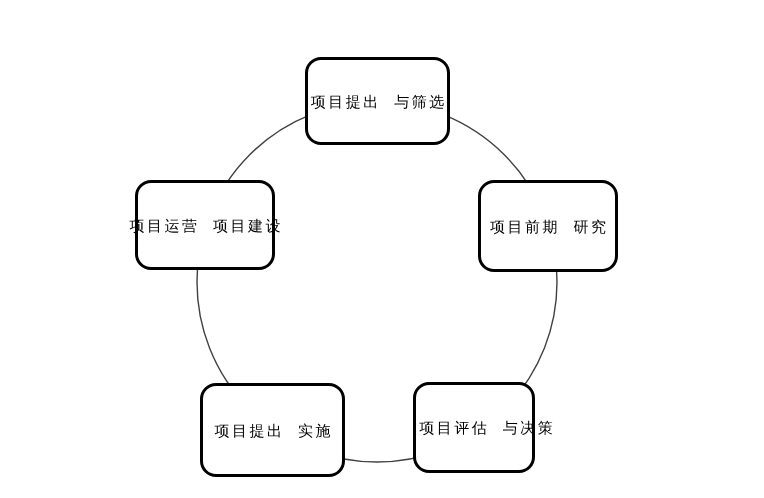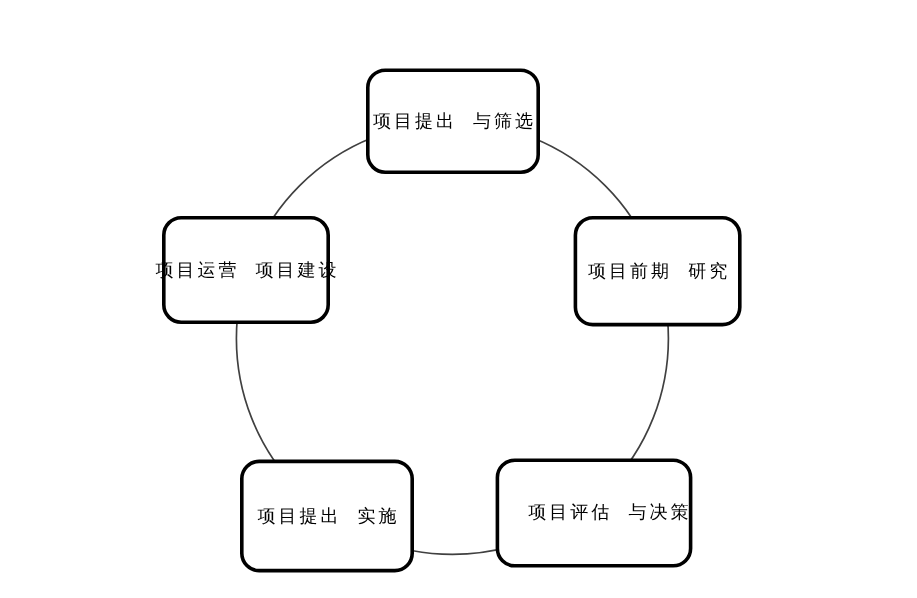--- a/index.html
+++ b/index.html
@@ -29,21 +29,21 @@
     gap: 11px;
     font-size: 15px;
     letter-spacing: 2.5px;
     color: #000000;
     text-align: center;
     line-height: 1;
   }
   .node .line { display: block; white-space: nowrap; text-indent: 2.5px; }
   .node-top          { left: 305px; top:  57px; width: 145px; height: 88px; }
   .node-right        { left: 478px; top: 180px; width: 140px; height: 92px; }
-  .node-bottom-right { left: 413px; top: 382px; width: 164px; height: 91px; padding-left: 24px; }
+  .node-bottom-right { left: 413px; top: 382px; width: 122px; height: 91px; padding-left: 24px; }
   .node-bottom-left  { left: 200px; top: 383px; width: 145px; height: 94px; }
   .node-left         { left: 135px; top: 180px; width: 140px; height: 90px; }
 </style>
 </head>
 <body>
 
 <div class="canvas">
 
   <svg class="cycle-svg" viewBox="0 0 764 498" xmlns="http://www.w3.org/2000/svg">
     <circle cx="377" cy="282" r="180" fill="none" stroke-width="1.4" stroke="#404040"></circle>

